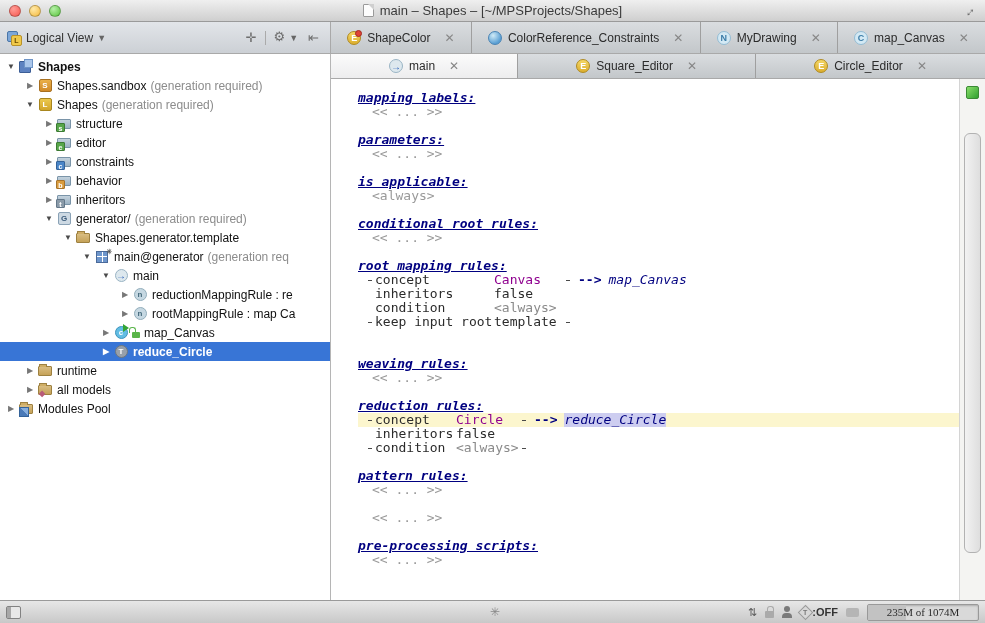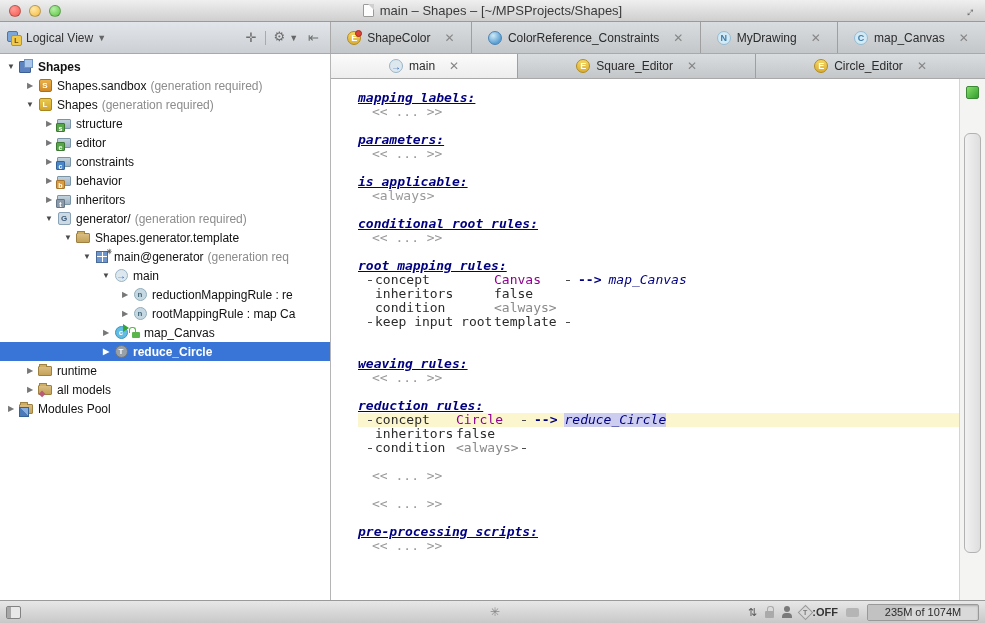--- a/index.html
+++ b/index.html
@@ -158,21 +158,21 @@
   .sb-tdiamond { width:11px; height:11px; transform:rotate(45deg); background:#d8d8d8; border:1px solid #9a9a9a;
     display:flex; align-items:center; justify-content:center; margin-right:1px; }
   .sb-tdiamond span { transform:rotate(-45deg); font:bold 7px "Liberation Sans",sans-serif; color:#777; }
   .sb-toff { font-weight:bold; color:#333; }
   .sb-balloon { width:13px; height:9px; background:#b5b5b5; border-radius:2px; position:relative; }
   .sb-balloon::after { content:""; position:absolute; left:2px; bottom:-3px; border:3px solid transparent; border-top-color:#b5b5b5; }
   .sb-mem { width:112px; height:17px; border:1px solid #999; border-radius:2px; background:#d9d9d9;
     position:relative; display:flex; align-items:center; justify-content:center; color:#2b2b2b;
     box-shadow:inset 0 1px 2px rgba(0,0,0,.2); overflow:hidden; }
   .sb-mem::before { content:""; position:absolute; left:0; top:0; bottom:0; width:38px; background:#c2c2c2; }
-  .sb-mem span { position:relative; }
+  .sb-mem span { position:relative;font-family:Liberation Serif, serif; }
 </style>
 </head>
 <body>
 
 <div class="window">
 
   <div class="titlebar">
     <div class="lights">
       <span class="light red"></span>
       <span class="light yellow"></span>
@@ -455,20 +455,21 @@
                 <span class="brk brkR"></span>
               </div>
               <div class="rl-line rb-red">
                 <span class="brk bot"></span>
                 <span class="rl-label">condition</span>
                 <span class="rl-value v-cell">&lt;always&gt;</span>
                 <span class="brk brkR bot"></span>
               </div>
             </div>
             <div class="ed-section">
+              <div class="ed-title">pattern rules:</div>
               <div class="ed-line">&lt;&lt; ... &gt;&gt;</div>
             </div>
             <div class="ed-section">
               <div class="ed-line">&lt;&lt; ... &gt;&gt;</div>
             </div>
             <div class="ed-section">
               <div class="ed-title">pre-processing scripts:</div>
               <div class="ed-line">&lt;&lt; ... &gt;&gt;</div>
             </div>
           </div>

